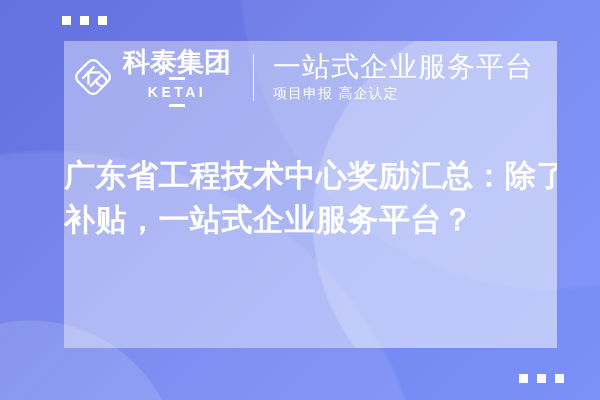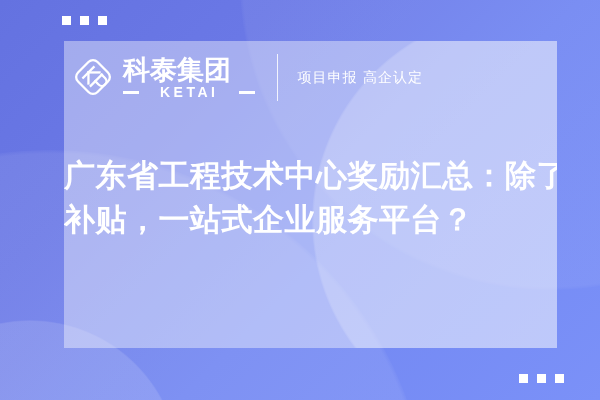--- a/index.html
+++ b/index.html
@@ -115,22 +115,23 @@
     font-size: 27px;
     font-weight: 700;
     line-height: 1.02;
     color: #ffffff;
     letter-spacing: 0px;
     white-space: nowrap;
   }
   #wordmark-en-row {
     display: flex;
     align-items: center;
-    gap: 21px;
+    gap: 5px;
     margin-top: 2px;
+    flex-direction: column;
   }
   #wordmark-en-row .rule {
     width: 16px;
     height: 3px;
     background: #ffffff;
     flex: 0 0 auto;
   }
   #wordmark-en {
     font-family: "Liberation Sans", sans-serif;
     font-size: 14px;
@@ -235,20 +236,21 @@
             <span class="rule"></span>
             <span id="wordmark-en">KETAI</span>
             <span class="rule"></span>
           </div>
         </div>
       </div>
 
       <div id="brand-divider"></div>
 
       <div id="slogan-block">
+        <div id="slogan-main">一站式企业服务平台</div>
         <div id="slogan-sub">项目申报 高企认定</div>
       </div>
 
     </div>
 
     <div id="headline">广东省工程技术中心奖励汇总：除了补贴，一站式企业服务平台？</div>
 
   </div>
 </div>
 

